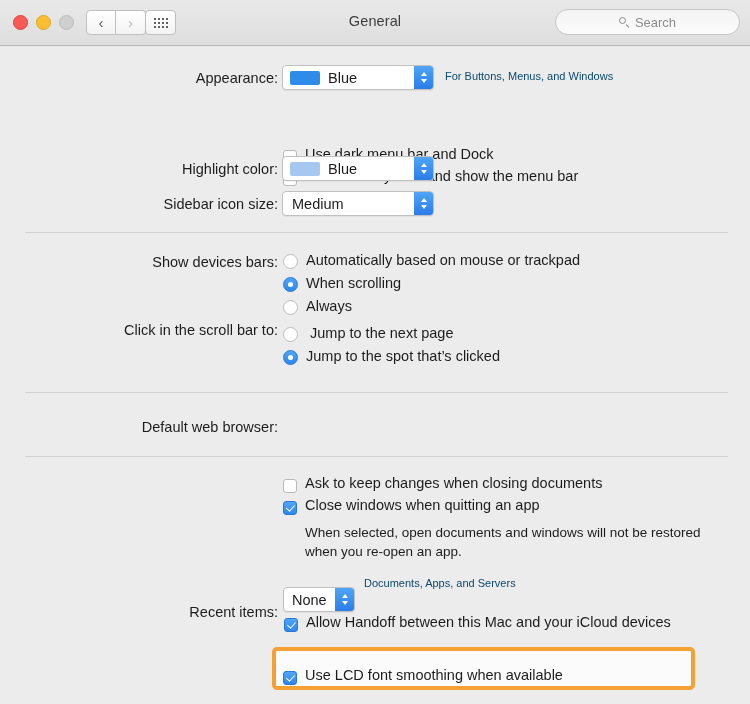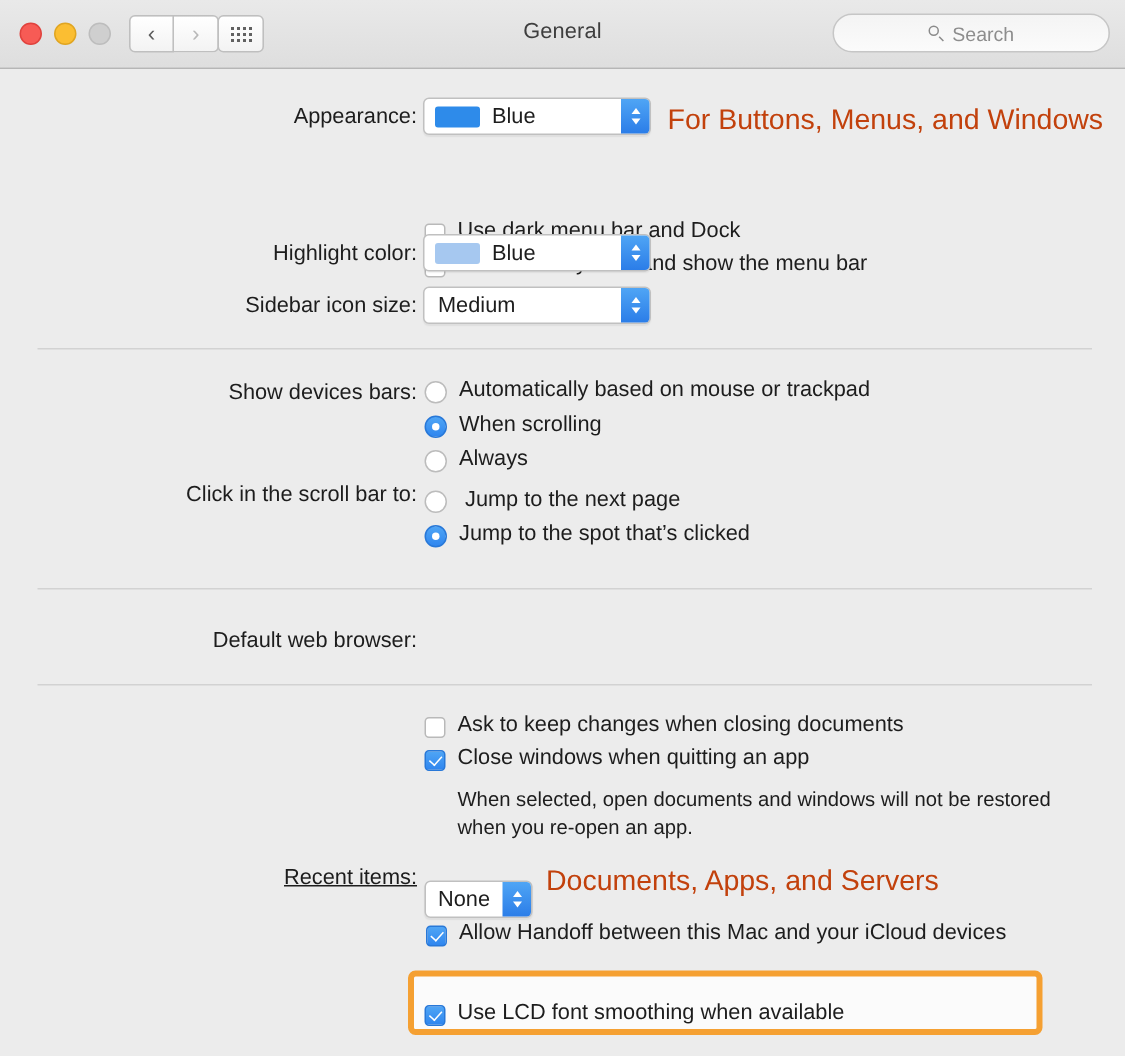--- a/index.html
+++ b/index.html
@@ -219,30 +219,30 @@
     width: 0; height: 0;
     border-left: 3.5px solid transparent;
     border-right: 3.5px solid transparent;
     display: block;
   }
   .stepper .up   { border-bottom: 4px solid #ffffff; }
   .stepper .down { border-top: 4px solid #ffffff; }
 
   .side-note {
     position: absolute;
-    font-size: 19px;
-    color: #c2410c;
+    font-size: 11px;
+    color: #0c4a6e;
     white-space: nowrap;
   }
 
   
   .cbrow {
     position: absolute;
     display: flex;
-    align-items: center;
+    align-items: flex-end;
     gap: 8px;
   }
   .cb {
     width: 14px;
     height: 14px;
     border-radius: 3px;
     box-sizing: border-box;
     flex: none;
     margin-top: 3px;
     display: block;
@@ -484,21 +484,21 @@
       <span class="cbtext">Close windows when quitting an app</span>
     </div>
     <div class="cbrow" style="left:283px; top:428px;">
       <span class="cb cb-off"></span>
       <span class="cbtext">Ask to keep changes when closing documents</span>
     </div>
 
     <div class="helptext" style="left:305px; top:477px;">When selected, open documents and windows will not be restored</div>
     <div class="helptext" style="left:305px; top:496px;">when you re-open an app.</div>
 
-    <div class="lbl-col" style="top:531px;text-decoration:underline;">Recent items:</div>
+    <div class="lbl-col" style="top:558px;">Recent items:</div>
     <div class="popup" style="left:283px; top:541px; width:72px;">
       <span class="ptext" style="padding-left:8px;">None</span>
       <span class="stepper">
         <i class="ar up"></i>
           <i class="ar down"></i>
       </span>
     </div>
     <div class="side-note" style="left:364px; top:531px;">Documents, Apps, and Servers</div>
 
     <div class="annot"></div>

